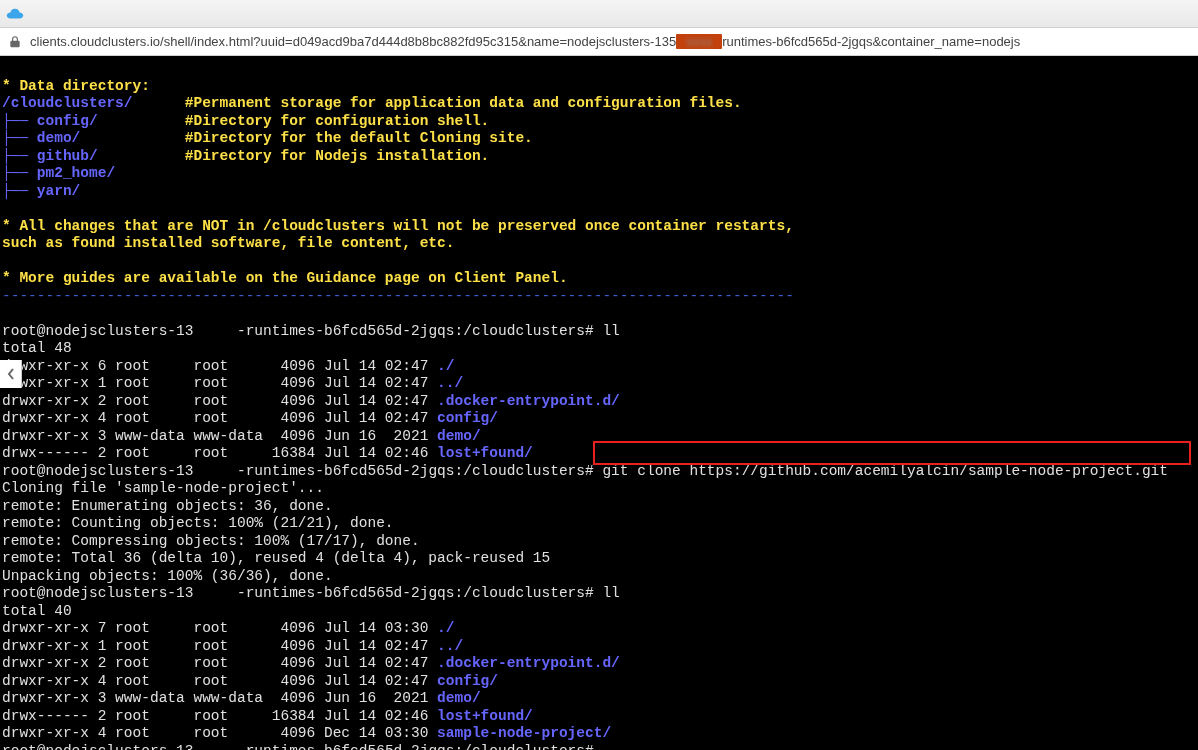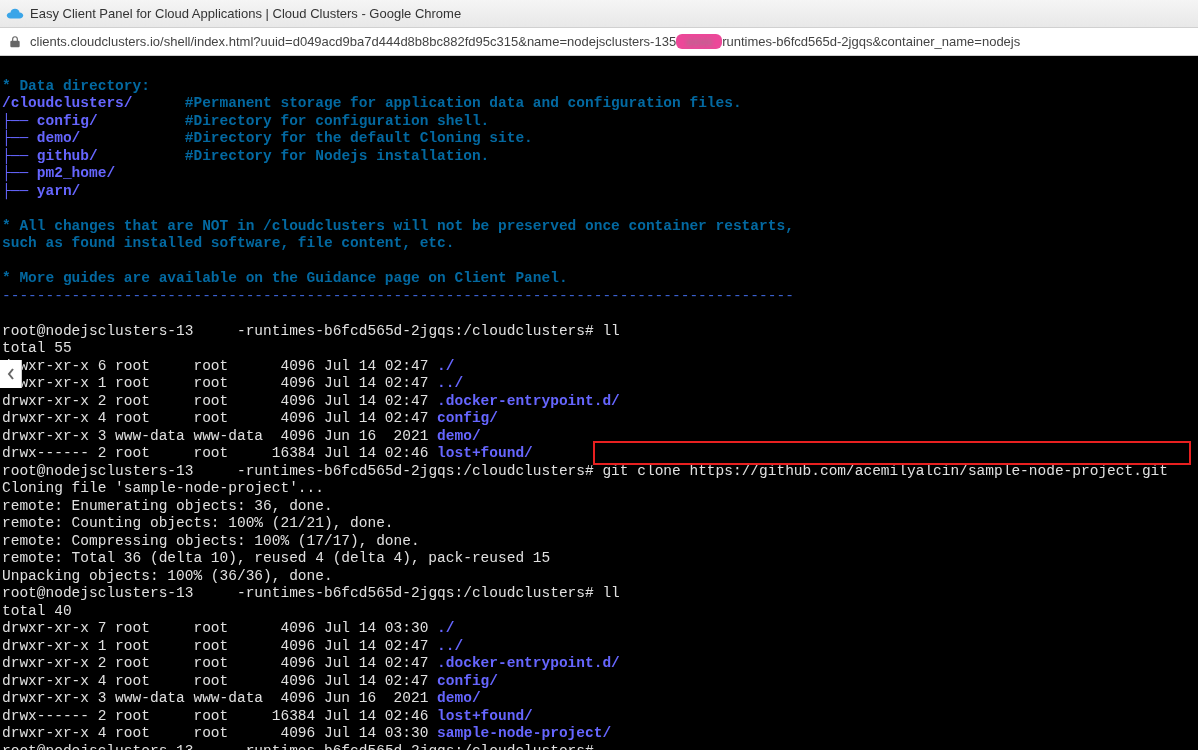--- a/index.html
+++ b/index.html
@@ -38,37 +38,37 @@
     gap: 8px;
   }
   .url-bar .lock {
     width: 14px; height:14px;
     display:inline-flex; align-items:center; justify-content:center;
   }
   .url-text { flex:1; white-space:nowrap; overflow:hidden; }
   .url-text .blur {
     color: transparent;
     text-shadow: 0 0 4px #888;
-    background: #ec4899;
-    border-radius:6px;
+    background: #c2410c;
+    border-radius:1px;
     padding: 0 10px;
   }
   .terminal {
     background: #000;
     height: calc(750px - 56px);
     width: 100%;
     font-family: "Consolas","Courier New",monospace;
     font-size: 14.5px;
     line-height: 17.5px;
     color: #e0e0e0;
     padding: 4px 2px;
     white-space: pre;
     position: relative;
   }
-  .purple { color: #0369a1; font-weight: bold; }
+  .purple { color: #fde047; font-weight: bold; }
   .dashes { color: #3a5fcd; letter-spacing:0px; }
   .white { color: #e0e0e0; }
   .blue  { color: #6666ff; font-weight:bold; }
   .highlight-box {
     position: absolute;
     border: 2px solid #e82020;
     background: transparent;
     pointer-events: none;
   }
   .expand-handle {
@@ -88,21 +88,20 @@
 </style>
 </head>
 <body>
 
 <div class="title-bar">
   <span class="logo">
     <svg viewBox="0 0 24 24">
         <path fill="#3aa5e8" d="M6 18c-3 0-5-2-5-4s2-4 5-4c0-3 3-5 6-5s6 2 6 5c3 0 5 2 5 4s-2 4-5 4H6z"></path>
       </svg>
   </span>
-  <span>Easy Client Panel for Cloud Applications | Cloud Clusters - Google Chrome</span>
 </div>
 
 <div class="url-bar">
   <span class="lock">
     <svg viewBox="0 0 24 24">
         <path fill="#666" d="M12 2a5 5 0 00-5 5v3H6a2 2 0 00-2 2v7a2 2 0 002 2h12a2 2 0 002-2v-7a2 2 0 00-2-2h-1V7a5 5 0 00-5-5zm-3 5a3 3 0 016 0v3H9V7z"></path>
       </svg>
   </span>
   <span class="url-text">
     <span>clients.cloudclusters.io/shell/index.html?uuid=d049acd9ba7d444d8b8bc882fd95c315&amp;name=nodejsclusters-135</span><span class="blur">xxxx</span><span>runtimes-b6fcd565d-2jgqs&amp;container_name=nodejs</span>
@@ -118,21 +117,21 @@
 <span class="tree-bar">├──</span> <span class="blue">pm2_home/</span>
 <span class="tree-bar">├──</span> <span class="blue">yarn/</span>
 
 <span class="purple">* All changes that are NOT in /cloudclusters will not be preserved once container restarts,</span>
 <span class="purple">such as found installed software, file content, etc.</span>
 
 <span class="purple">* More guides are available on the Guidance page on Client Panel.</span>
 <span class="dashes">-------------------------------------------------------------------------------------------</span>
 
 <span class="white"><span>root@nodejsclusters-13</span><span style="color:transparent;text-shadow:0 0 4px #aaa;background:#000">     </span><span>-runtimes-b6fcd565d-2jgqs:/cloudclusters#</span> <span>ll</span></span>
-<span class="white">total 55</span>
+<span class="white">total 48</span>
 <span class="white"><span>drwxr-xr-x 6 root     root      4096 Jul 14 02:47 </span><span class="blue">./</span></span>
 <span class="white"><span>drwxr-xr-x 1 root     root      4096 Jul 14 02:47 </span><span class="blue">../</span></span>
 <span class="white"><span>drwxr-xr-x 2 root     root      4096 Jul 14 02:47 </span><span class="blue">.docker-entrypoint.d/</span></span>
 <span class="white"><span>drwxr-xr-x 4 root     root      4096 Jul 14 02:47 </span><span class="blue">config/</span></span>
 <span class="white"><span>drwxr-xr-x 3 www-data www-data  4096 Jun 16  2021 </span><span class="blue">demo/</span></span>
 <span class="white"><span>drwx------ 2 root     root     16384 Jul 14 02:46 </span><span class="blue">lost+found/</span></span>
 <span class="white"><span>root@nodejsclusters-13</span><span style="color:transparent;text-shadow:0 0 4px #aaa;background:#000">     </span><span>-runtimes-b6fcd565d-2jgqs:/cloudclusters#</span> <span>git clone https://github.com/acemilyalcin/sample-node-project.git</span></span>
 <span class="white">Cloning file 'sample-node-project'...</span>
 <span class="white">remote: Enumerating objects: 36, done.</span>
 <span class="white">remote: Counting objects: 100% (21/21), done.</span>
@@ -140,21 +139,21 @@
 <span class="white">remote: Total 36 (delta 10), reused 4 (delta 4), pack-reused 15</span>
 <span class="white">Unpacking objects: 100% (36/36), done.</span>
 <span class="white"><span>root@nodejsclusters-13</span><span style="color:transparent;text-shadow:0 0 4px #aaa;background:#000">     </span><span>-runtimes-b6fcd565d-2jgqs:/cloudclusters#</span> <span>ll</span></span>
 <span class="white">total 40</span>
 <span class="white"><span>drwxr-xr-x 7 root     root      4096 Jul 14 03:30 </span><span class="blue">./</span></span>
 <span class="white"><span>drwxr-xr-x 1 root     root      4096 Jul 14 02:47 </span><span class="blue">../</span></span>
 <span class="white"><span>drwxr-xr-x 2 root     root      4096 Jul 14 02:47 </span><span class="blue">.docker-entrypoint.d/</span></span>
 <span class="white"><span>drwxr-xr-x 4 root     root      4096 Jul 14 02:47 </span><span class="blue">config/</span></span>
 <span class="white"><span>drwxr-xr-x 3 www-data www-data  4096 Jun 16  2021 </span><span class="blue">demo/</span></span>
 <span class="white"><span>drwx------ 2 root     root     16384 Jul 14 02:46 </span><span class="blue">lost+found/</span></span>
-<span class="white"><span>drwxr-xr-x 4 root     root      4096 Jul 14 03:30 </span><span class="blue">sample-node-project/</span></span>
+<span class="white"><span>drwxr-xr-x 4 root     root      4096 Dec 14 03:30 </span><span class="blue">sample-node-project/</span></span>
 <span class="white"><span>root@nodejsclusters-13</span><span style="color:transparent;text-shadow:0 0 4px #aaa;background:#000">     </span><span>-runtimes-b6fcd565d-2jgqs:/cloudclusters#</span> </span>
 
   
   <div class="highlight-box" style="left:593px; top:385px; width:598px; height:24px;"></div>
 </div>
 
 <div class="expand-handle">
   <svg viewBox="0 0 10 14">
       <path d="M7 2 L3 7 L7 12" stroke="#666" stroke-width="2" fill="none"></path>
     </svg>

